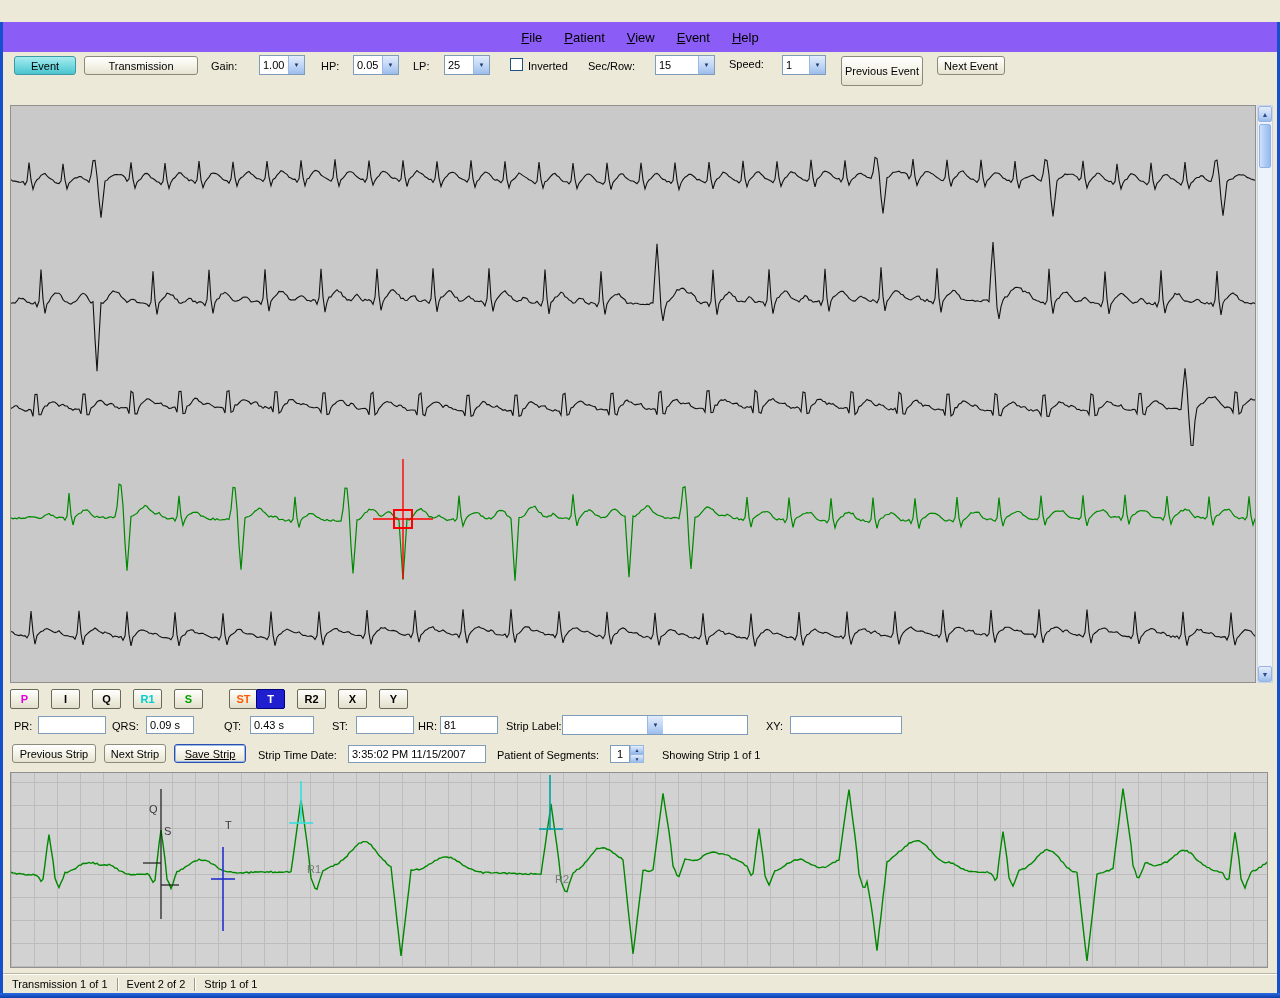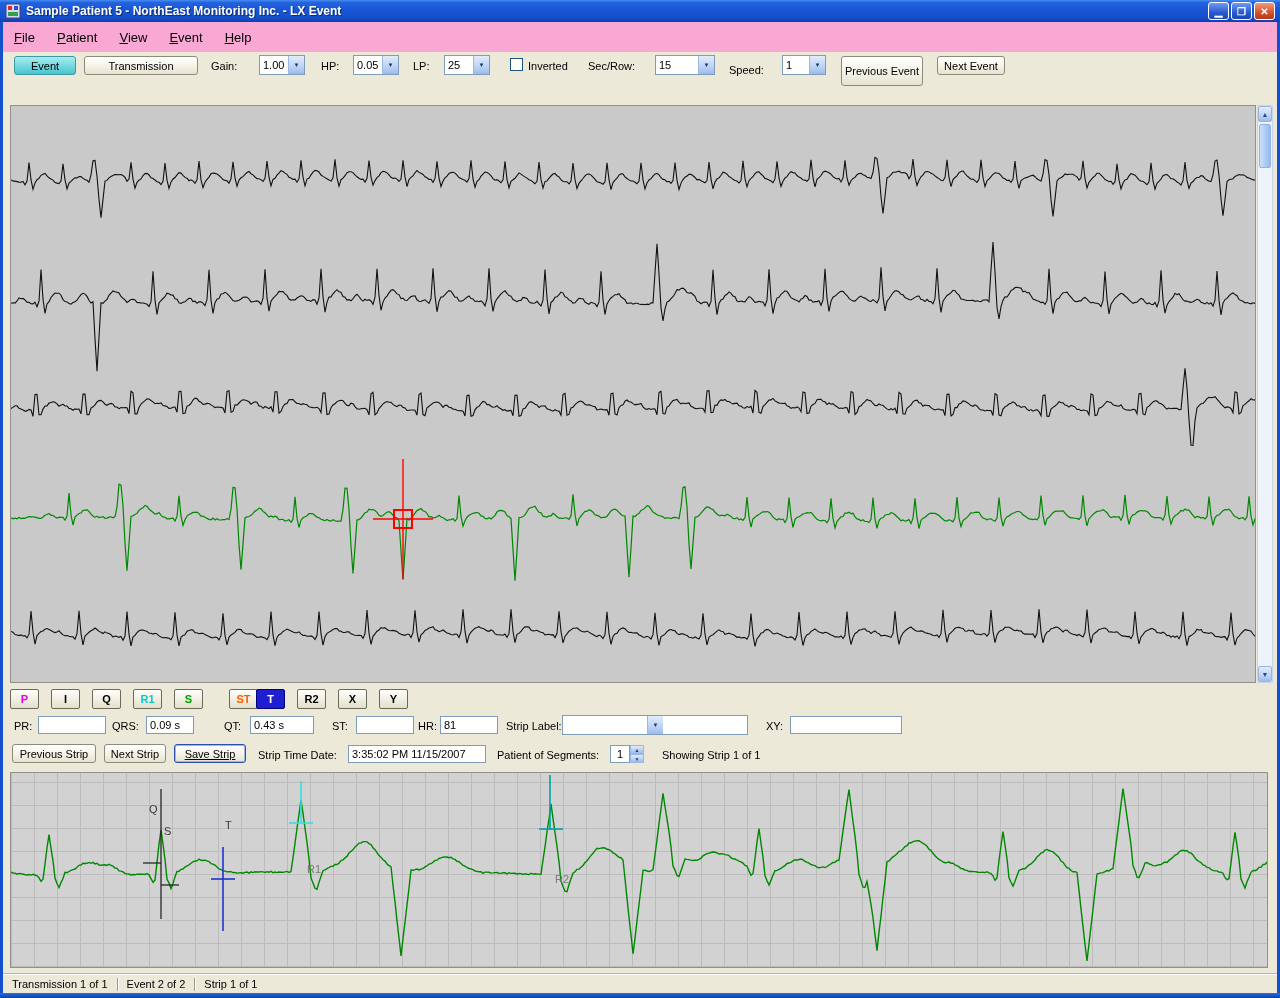--- a/index.html
+++ b/index.html
@@ -15,21 +15,21 @@
     background:linear-gradient(180deg,#4a8cf2 0%,#2263de 12%,#1a55d4 45%,#1450cc 80%,#0d3fae 100%);
     display:flex; align-items:center; padding:0 5px; }
   .title-text { color:#fff; font-weight:bold; font-size:12px; margin-left:5px; text-shadow:1px 1px 1px #0a2a6a; flex:1;
     white-space:nowrap; overflow:hidden; }
   .win-controls { display:flex; gap:2px; }
   .win-btn { width:21px; height:18px; border:1px solid #fff; border-radius:3px; color:#fff; font-size:10px; font-weight:bold;
     display:flex; align-items:center; justify-content:center; background:linear-gradient(180deg,#6f9bf2,#2a5ad0 60%,#1c46b4); }
   .win-btn.close { background:linear-gradient(180deg,#f09b7c,#d8502c 60%,#b23a14); }
 
   
-  .menubar { position:absolute; left:3px; top:22px; right:3px; height:30px; background:#f9a8d4; display:flex; align-items:center; padding-left:0; }
+  .menubar { position:absolute; left:3px; top:22px; right:3px; height:30px; background:#8b5cf6; display:flex; align-items:center; padding-left:0;justify-content:center; }
   .menu-item { display:inline-block; padding:5px 11px; font-size:13px; }
   .menu-item::first-letter { text-decoration:underline; }
 
   
   .toolbar { position:absolute; left:3px; top:52px; right:3px; height:28px; }
   .lbl { position:absolute; font-size:11px; white-space:nowrap; }
   .btn { position:absolute; display:flex; align-items:center; justify-content:center; font-size:11px;
     background:linear-gradient(180deg,#ffffff 0%,#f4f2e6 55%,#e5e2d0 100%);
     border:1px solid #8b8b79; border-radius:3px; }
   .btn.event-active { background:linear-gradient(180deg,#a8ecef,#64d2da 70%,#4dc2cc); border:1px solid #3c9aa4; }
@@ -81,34 +81,20 @@
   .statusbar { position:absolute; left:3px; top:974px; right:3px; height:19px; background:#ECE9D8; border-top:1px solid #fff;
     box-shadow:0 -1px 0 #b8b4a2; display:flex; align-items:center; font-size:11px; }
   .status-seg { padding:0 9px; white-space:nowrap; }
   .status-sep { width:1px; height:13px; background:#9a9a8a; box-shadow:1px 0 0 #fff; }
 </style>
 </head>
 <body>
 
 <div class="window">
 
-  <div class="titlebar">
-    <svg class="app-icon" width="16" height="16">
-      <rect x="1" y="1" width="14" height="14" fill="#d8d8f0" stroke="#404080"></rect>
-      <rect x="3" y="3" width="4" height="4" fill="#d03030"></rect>
-      <rect x="9" y="3" width="4" height="4" fill="#3050d0"></rect>
-      <rect x="3" y="9" width="10" height="4" fill="#30a050"></rect>
-    </svg>
-    <span class="title-text">Sample Patient 5 - NorthEast Monitoring Inc. - LX Event</span>
-    <div class="win-controls">
-      <div class="win-btn">▁</div>
-      <div class="win-btn">❐</div>
-      <div class="win-btn close">✕</div>
-    </div>
-  </div>
   <div class="edge-l"></div>
   <div class="edge-r"></div>
 
   <div class="menubar">
     <span class="menu-item">File</span>
     <span class="menu-item">Patient</span>
     <span class="menu-item">View</span>
     <span class="menu-item">Event</span>
     <span class="menu-item">Help</span>
   </div>
@@ -137,21 +123,21 @@
 
     <div class="checkbox" style="left:507px;top:6px;"></div>
     <span class="lbl" style="left:525px;top:8px;">Inverted</span>
 
     <span class="lbl" style="left:585px;top:8px;">Sec/Row:</span>
     <div class="combo" style="left:652px;top:3px;width:60px;">
       <span class="combo-val">15</span>
       <span class="combo-btn">▼</span>
     </div>
 
-    <span class="lbl" style="left:726px;top:12px;">Speed:</span>
+    <span class="lbl" style="left:726px;top:6px;">Speed:</span>
     <div class="combo" style="left:779px;top:3px;width:44px;">
       <span class="combo-val">1</span>
       <span class="combo-btn">▼</span>
     </div>
 
     <div class="btn" style="left:838px;top:4px;width:82px;height:30px;">Previous Event</div>
     <div class="btn" style="left:934px;top:4px;width:68px;height:19px;">Next Event</div>
   </div>
 
 

